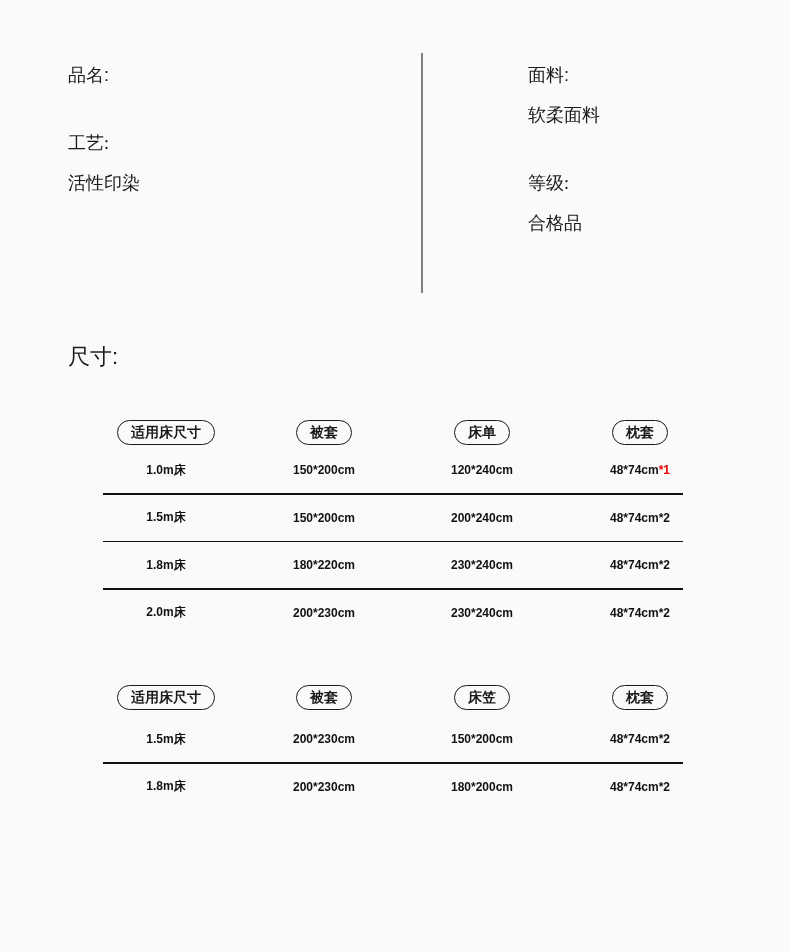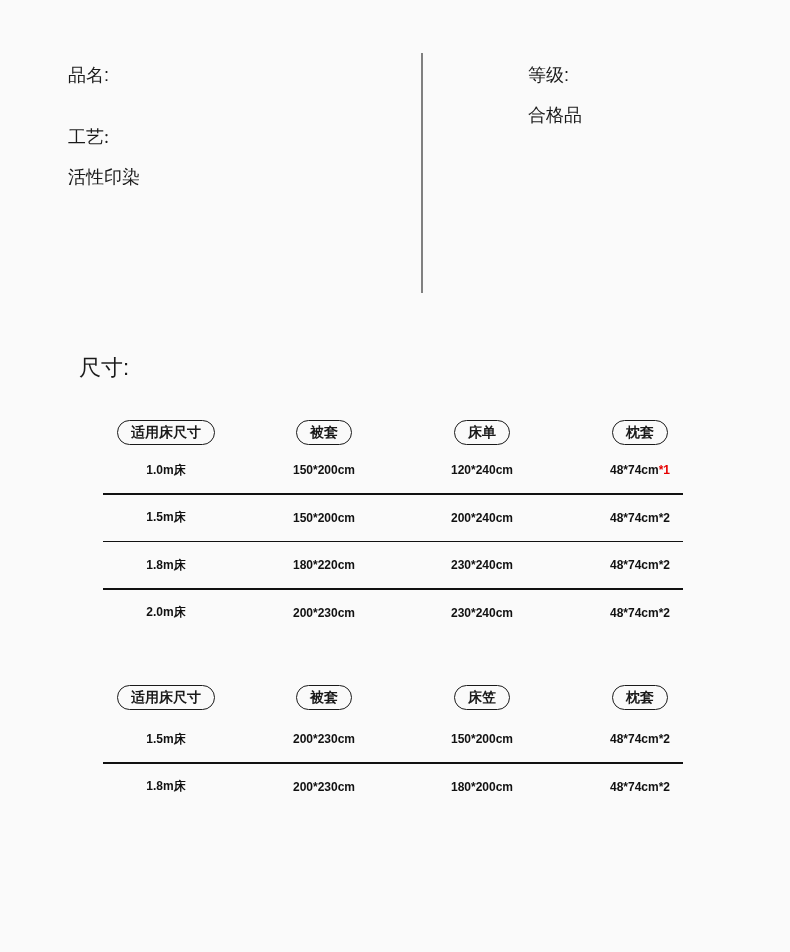--- a/index.html
+++ b/index.html
@@ -20,33 +20,33 @@
     font-family: "Liberation Sans", "DejaVu Sans", sans-serif;
     position: relative;
     overflow: hidden;
   }
   .canvas { position: absolute; inset: 0; }
 
   
   .info-col { position: absolute; top: 55px; font-size: 18px; line-height: 40px; font-weight: 400; }
   .info-col.left  { left: 68px; }
   .info-col.right { left: 528px; }
-  .info-group + .info-group { margin-top: 22px; font-family: Liberation Serif, serif; }
+  .info-group + .info-group { margin-top: 28px; font-family: Liberation Serif, serif; }
   .vdivider {
     position: absolute;
     left: 421px; top: 53px;
     width: 2px; height: 240px;
     background: var(--divider-gray);
   }
 
   
   .size-title {
     position: absolute;
     left: 68px; top: 342px;
-    margin: 11px;
+    margin: 0;
     font-size: 22px; font-weight: 400; line-height: 30px;
   }
   .size-table { position: absolute; left: 87px; width: 632px; }
   .size-table.t1 { top: 420px; }
   .size-table.t2 { top: 685px; }
 
   .thead {
     display: grid;
     grid-template-columns: repeat(4, 158px);
     justify-items: center;
@@ -95,20 +95,24 @@
       </div>
       <div class="info-group">
         <div>工艺:</div>
         <div>活性印染</div>
       </div>
     </div>
 
     <div class="vdivider"></div>
 
     <div class="info-col right">
+      <div class="info-group">
+        <div>面料:</div>
+        <div>软柔面料</div>
+      </div>
       <div class="info-group">
         <div>等级:</div>
         <div>合格品</div>
       </div>
     </div>
   </section>
 
   <h2 class="size-title">尺寸:</h2>
 
   <div class="size-table t1">

